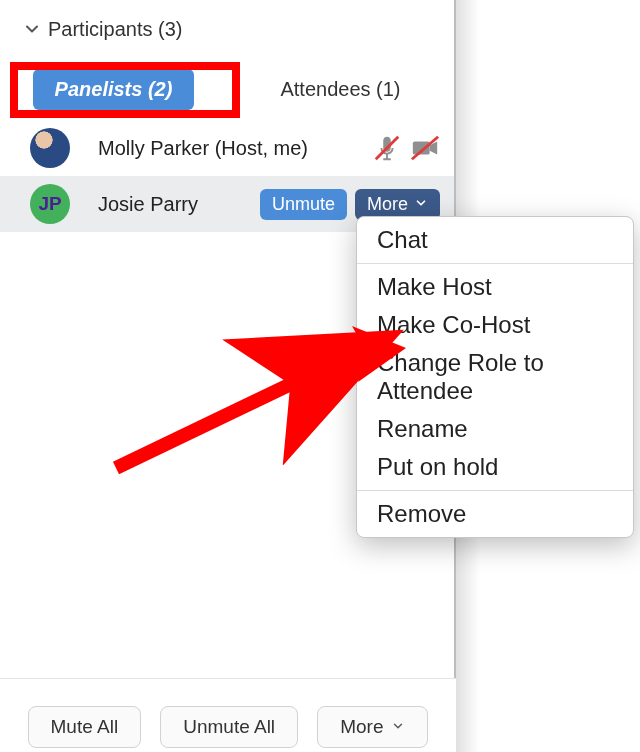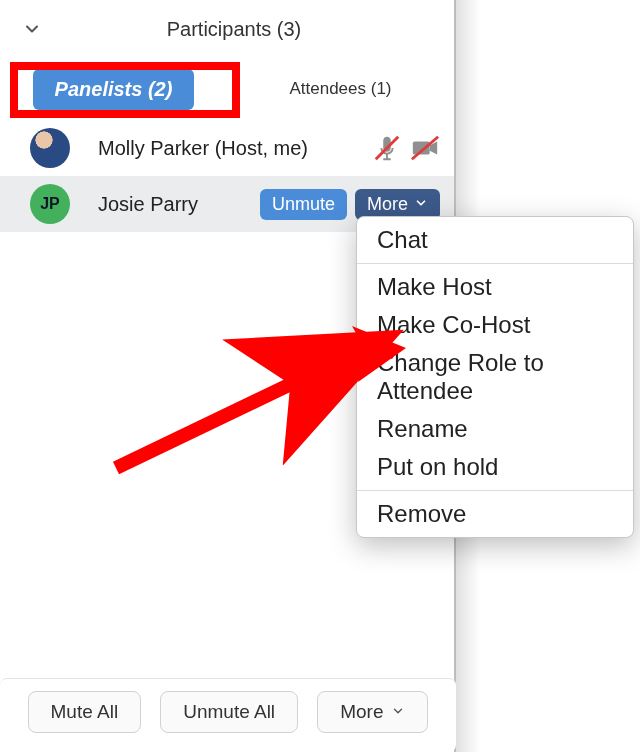--- a/index.html
+++ b/index.html
@@ -14,69 +14,68 @@
     position: absolute; left: 456px; top: 0; width: 24px; height: 752px;
     background: linear-gradient(to right, rgba(0,0,0,0.12), rgba(0,0,0,0));
     pointer-events: none;
   }
 
   .header {
     height: 58px; display: flex; align-items: center;
     padding-left: 22px; color: #333; font-size: 20px;
   }
   .header .chev { width: 26px; display:flex; align-items:center; }
-  .header .title { flex:1; text-align:center; padding-right:34px; }
+  .header .title { flex:1; text-align:left; padding-right:34px; }
 
   .tabs {
     height: 62px; display: flex; align-items: center;
   }
   .tab {
-    flex: 1; text-align: center; font-size: 17px; color: #333;
+    flex: 1; text-align: center; font-size: 20px; color: #333;
   }
   .tab-active-wrap {
     position: relative; flex:1; display:flex; align-items:center; justify-content:center;font-style:italic;
   }
   .tab-active {
     background: #4a8cd8; color: #fff; font-weight: 700;
     padding: 9px 22px; border-radius: 6px; font-size: 20px;
   }
   .red-box {
     position:absolute; left:10px; top:62px; width:230px; height:56px;
     border: 8px solid #ff0000; pointer-events:none;
   }
 
   .row {
     height: 56px; display:flex; align-items:center; padding: 0 14px 0 30px;
   }
   .row.sel { background: #ebecee; }
   .avatar {
     width: 40px; height: 40px; border-radius: 50%; flex: 0 0 40px;
     display:flex; align-items:center; justify-content:center;
-    font-size: 16px; font-weight: 600; color:#0f172a;
+    font-size: 19px; font-weight: 600; color:#4c1d95;
   }
   .avatar.molly { background: radial-gradient(circle at 35% 30%, #e9c6a7 0 22%, #2a4a84 23% 100%); }
   .avatar.jp { background: #43b05c; }
   .pname { margin-left: 28px; font-size: 20px; color: #222; flex:1; }
 
   .mic, .cam { width: 30px; height: 30px; margin-left: 8px; position:relative; }
   .mic svg, .cam svg { width:100%; height:100%; }
 
   .btn {
     border-radius: 6px; font-size: 18px; padding: 5px 12px;
     display:inline-flex; gap:6px; cursor:pointer;
   }
   .btn-blue { background:#4a8cd8; color:#fff; }
   .btn-dark { background:#3c5a8a; color:#fff; }
 
   .footer {
     position:absolute; left:0; bottom:0; width:456px; height:74px;
-    display:flex; align-items:flex-start; justify-content:space-around;
+    display:flex; align-items:flex-end; justify-content:space-around;
     border-top: 1px solid #e4e4e4; background:#fff;
-    padding: 12px 18px;
-    border-radius: 7px;
+    padding: 4px 18px;
   }
   .fbtn {
     background:#fafafa; border:1px solid #d2d2d2; border-radius:8px;
     font-size:19px; color:#333; padding: 9px 22px; cursor:pointer;
     display:inline-flex; align-items:center; gap:8px;
   }
 
   .menu {
     position:absolute; left:356px; top:216px; width:278px;
     background:#fff; border:1px solid #c7c7c7; border-radius:8px;

